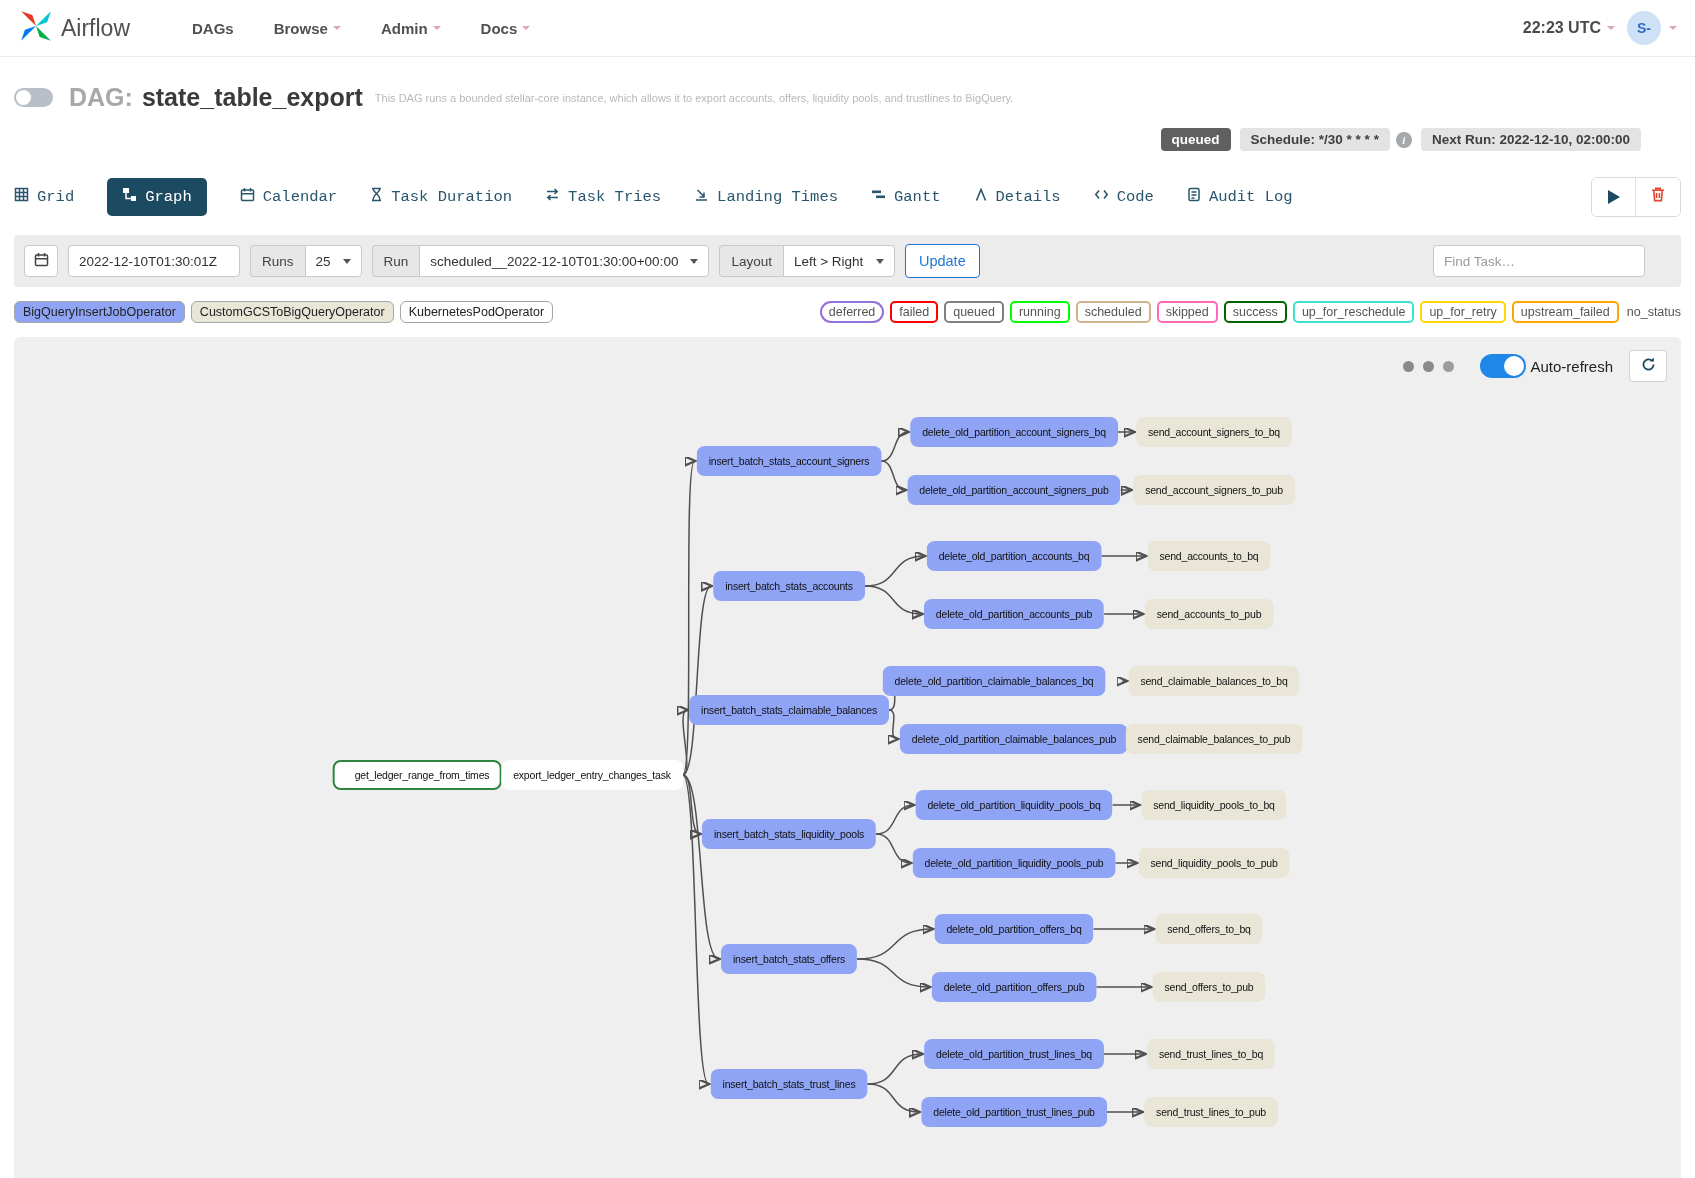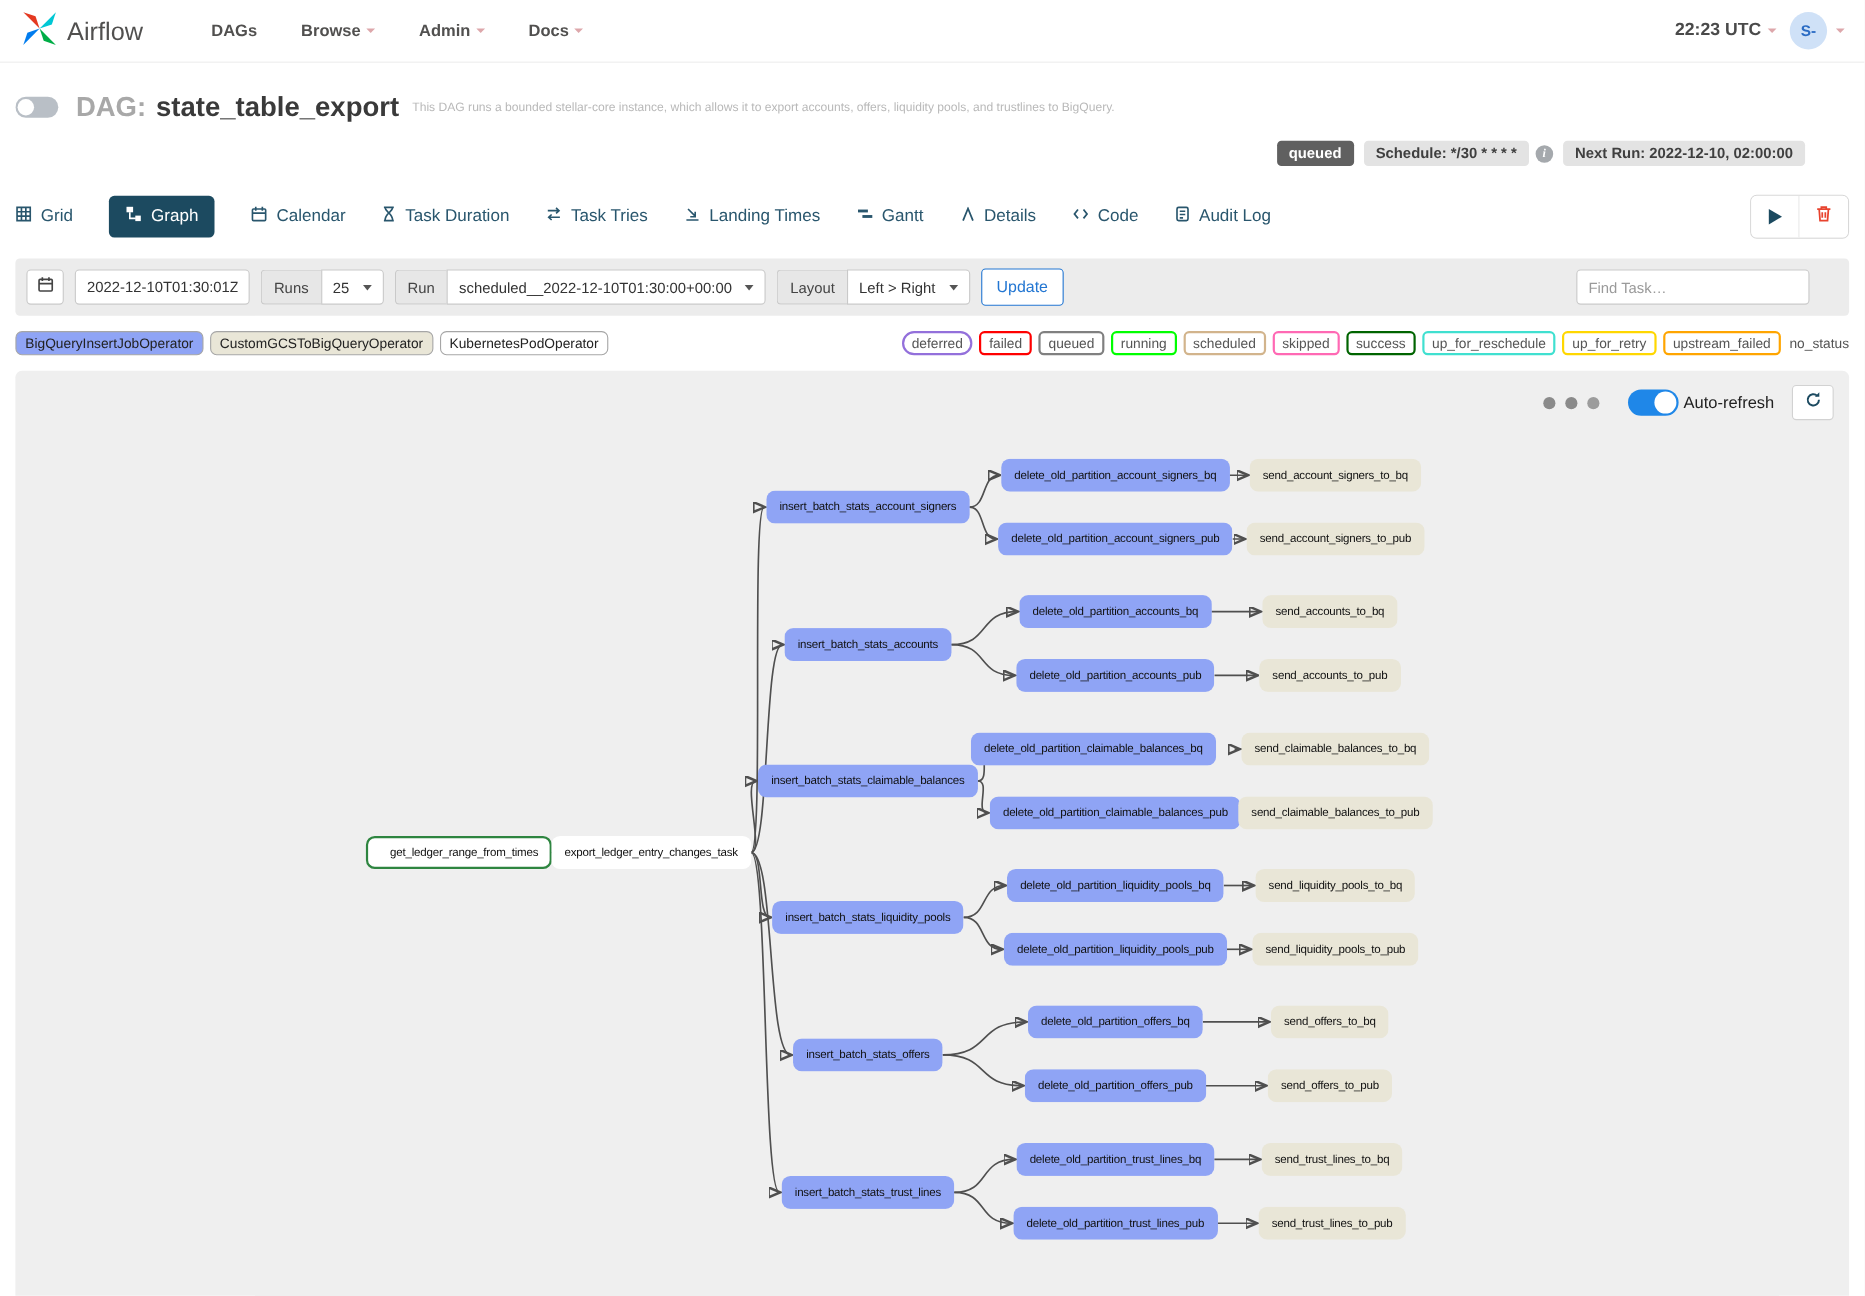--- a/index.html
+++ b/index.html
@@ -34,37 +34,37 @@
 
   
   .badges-row { display:flex; justify-content:flex-end; align-items:center; gap:9px; margin-top:16px; padding-right:40px; }
   .badge { font-size:13.5px; font-weight:bold; padding:4px 11px; border-radius:4px; background:#e3e3e3; color:#3f3f3f; }
   .badge.dark { background:#606060; color:#fff; }
   .info-icon { width:16px; height:16px; border-radius:50%; background:#a5a9ad; color:#fff; font-size:11px;
     font-weight:bold; font-style:italic; display:flex; align-items:center; justify-content:center;
     font-family:"Liberation Serif", serif; margin-left:-3px; }
 
   
-  .tabs-row { display:flex; align-items:center; gap:33px; margin-top:26px; }
+  .tabs-row { display:flex; align-items:center; gap:33px; margin-top:26px;font-family:Liberation Mono, monospace; }
   .tab { display:flex; align-items:center; gap:8px; color:#29566d; font-size:15.5px; cursor:pointer; }
   .tab svg { flex:0 0 auto; }
   .tab.active { background:#1c4a60; color:#fff; border-radius:5px; padding:9px 15px; }
   .run-actions { margin-left:auto; display:flex; border:1px solid #d8d8d8; border-radius:6px; overflow:hidden; background:#fff; }
   .run-actions .abtn { width:44px; height:38px; display:flex; align-items:center; justify-content:center; cursor:pointer; background:#fff; }
   .run-actions .abtn:first-child { border-right:1px solid #e4e4e4; }
   .play-tri { width:0; height:0; border-left:12px solid #1c4a60; border-top:7px solid transparent; border-bottom:7px solid transparent; }
 
   
   .filter-bar { display:flex; align-items:center; margin-top:18px; background:#ececec; border-radius:4px; padding:9px 10px; }
   .fb-left { display:flex; align-items:center; gap:10px; }
   .icon-btn { width:34px; height:32px; background:#fff; border:1px solid #c9c9c9; border-radius:4px;
     display:flex; align-items:center; justify-content:center; cursor:pointer; }
   .text-input { height:32px; background:#fff; border:1px solid #c9c9c9; border-radius:4px; padding:0 10px;
     font-size:13.5px; color:#333; font-family:"Liberation Sans", sans-serif; }
-  .date-input { width:159px; }
+  .date-input { width:172px; }
   .input-group { display:flex; align-items:stretch; height:32px; }
   .ig-label { display:flex; align-items:center; padding:0 11px; border:1px solid #c9c9c9; border-right:none;
     border-radius:4px 0 0 4px; font-size:13.5px; color:#444; background:#e7e7e7; }
   .ig-select { display:flex; align-items:center; justify-content:space-between; gap:12px; background:#fff;
     border:1px solid #c9c9c9; border-radius:0 4px 4px 0; padding:0 10px; font-size:13.5px; color:#333; cursor:pointer; }
   .sel-caret { width:0; height:0; border-left:4px solid transparent; border-right:4px solid transparent; border-top:5px solid #555; }
   .w-runs { min-width:48px; }
   .w-run  { min-width:268px; }
   .w-layout { min-width:112px; }
   .update-btn { background:#fff; border:1.5px solid #2276d2; color:#2276d2; font-size:14.5px;

